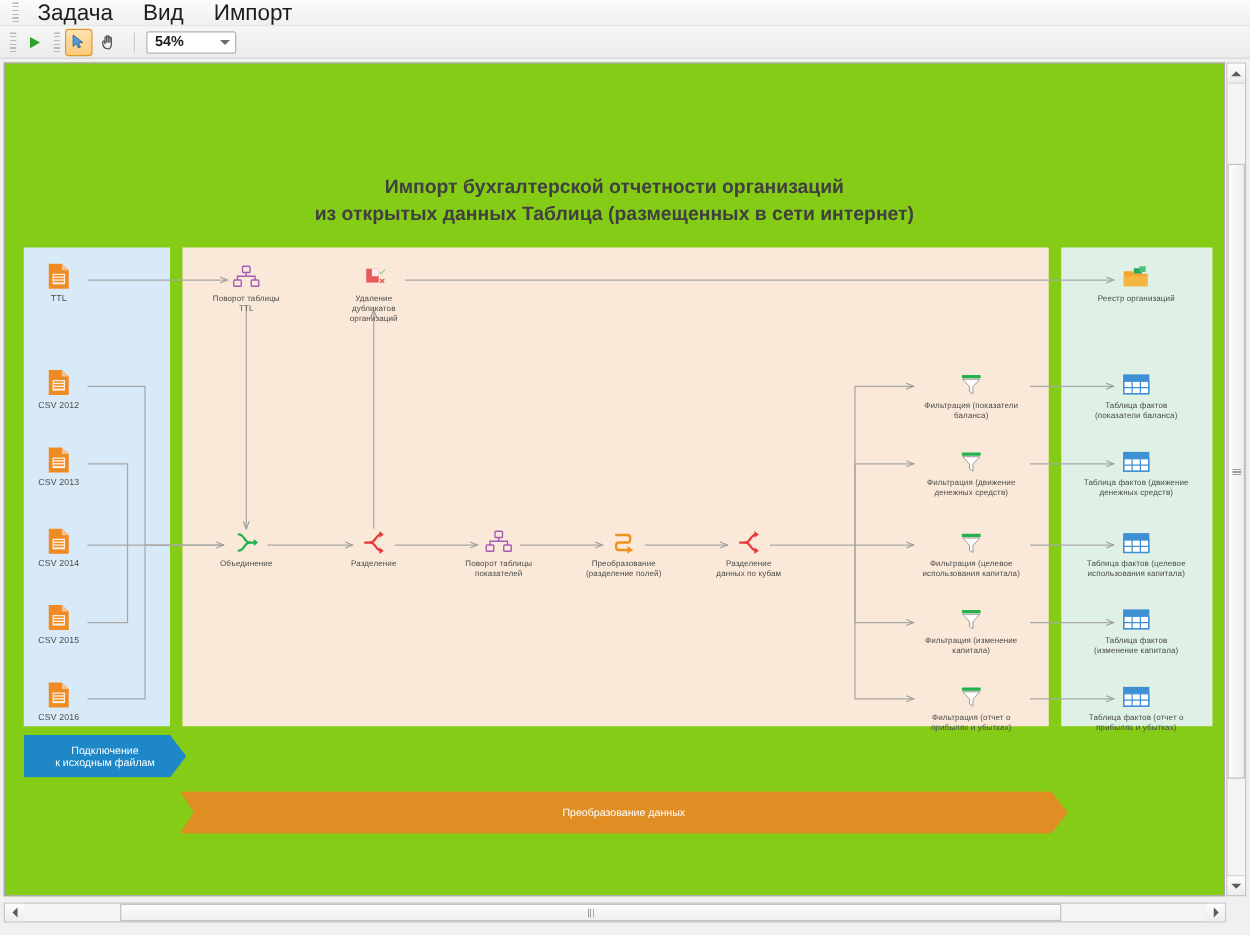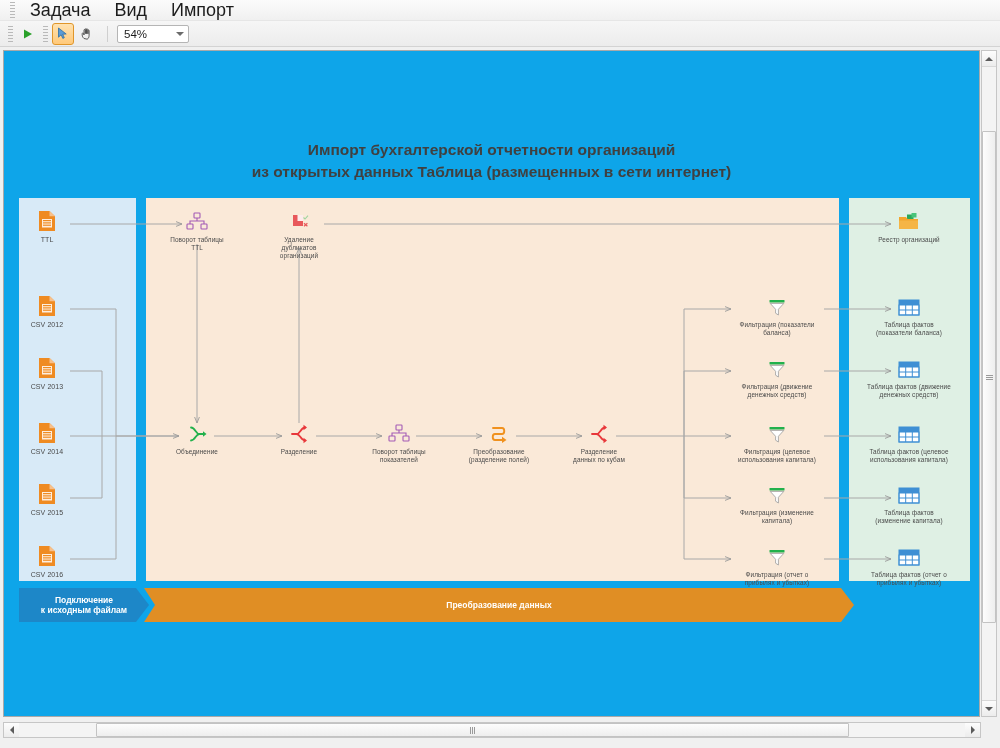--- a/index.html
+++ b/index.html
@@ -21,21 +21,21 @@
   }
   .menu-item{
     font-size:18px;color:#1c1c1c;padding:2px 11px;margin-right:2px;cursor:default;
   }
 
   
   .toolbar{
     position:absolute;left:0;top:21px;width:1000px;height:26px;
     background:linear-gradient(#f6f6f6,#ececec);
     border-bottom:1px solid #d3d3d3;
-    display:flex;align-items:center;padding-left:6px;box-sizing:border-box;
+    display:flex;align-items:center;padding-left:6px;box-sizing:border-box;font-weight:bold;
   }
   .grip{
     width:5px;height:16px;margin:0 4px 0 2px;
     background-image:repeating-linear-gradient(to bottom,#b9b9b9 0 1px,transparent 1px 3px);
   }
   .tb-btn{
     width:20px;height:20px;display:flex;align-items:center;justify-content:center;
     border:1px solid transparent;border-radius:3px;margin-right:2px;cursor:default;
   }
   .tb-btn.active{
@@ -47,44 +47,44 @@
     width:72px;height:18px;background:#fff;border:1px solid #b5b5b5;border-radius:2px;
     display:flex;align-items:center;justify-content:space-between;
     padding:0 4px 0 6px;box-sizing:border-box;margin-left:2px;
   }
   .zoom-val{font-size:11.5px;color:#1c1c1c;}
   .caret{width:0;height:0;border-left:4px solid transparent;border-right:4px solid transparent;border-top:4px solid #6b6b6b;}
 
   
   .canvas-wrap{
     position:absolute;left:3px;top:50px;width:977px;height:667px;
-    background:#0ea5e9;border:1px solid #a9a9a9;box-sizing:border-box;overflow:hidden;
+    background:#84cc16;border:1px solid #a9a9a9;box-sizing:border-box;overflow:hidden;
   }
   .canvas{position:absolute;left:0;top:0;width:975px;height:665px;}
 
   
   .title{
     position:absolute;left:0;top:88px;width:975px;text-align:center;
     font-size:15.5px;font-weight:bold;color:#404040;line-height:22px;
   }
   .band{position:absolute;top:147px;height:383px;}
   .band-src{left:15px;width:117px;background:#d8eaf7;}
   .band-tr{left:142px;width:693px;background:#fae9d8;}
   .band-load{left:845px;width:121px;background:#dff0e4;}
 
   
   .chev{
     position:absolute;top:537px;height:34px;
     display:flex;align-items:center;justify-content:center;
-    color:#fff;font-size:8.5px;font-weight:bold;text-align:center;line-height:10px;
+    color:#fff;font-size:8.5px;font-weight:normal;text-align:center;line-height:10px;
     clip-path:polygon(0 0, calc(100% - 13px) 0, 100% 50%, calc(100% - 13px) 100%, 0 100%, 11px 50%);
   }
   .chev-first{clip-path:polygon(0 0, calc(100% - 13px) 0, 100% 50%, calc(100% - 13px) 100%, 0 100%);}
   .chev-src{left:15px;width:130px;background:#1d87c8;}
-  .chev-tr{left:140px;width:710px;background:#e08e24;}
+  .chev-tr{left:140px;width:710px;background:#e08e24;margin-top:45px;}
   .chev-load{left:845px;width:130px;background:#23a758;}
 
   
   .node{position:absolute;width:110px;text-align:center;}
   .node .ico{height:26px;display:flex;align-items:flex-end;justify-content:center;}
   .node .lbl{
     margin-top:4px;font-size:6.4px;color:#4a4a4a;line-height:8px;letter-spacing:.1px;
   }
   .node-src .lbl{font-size:7px;}
 

